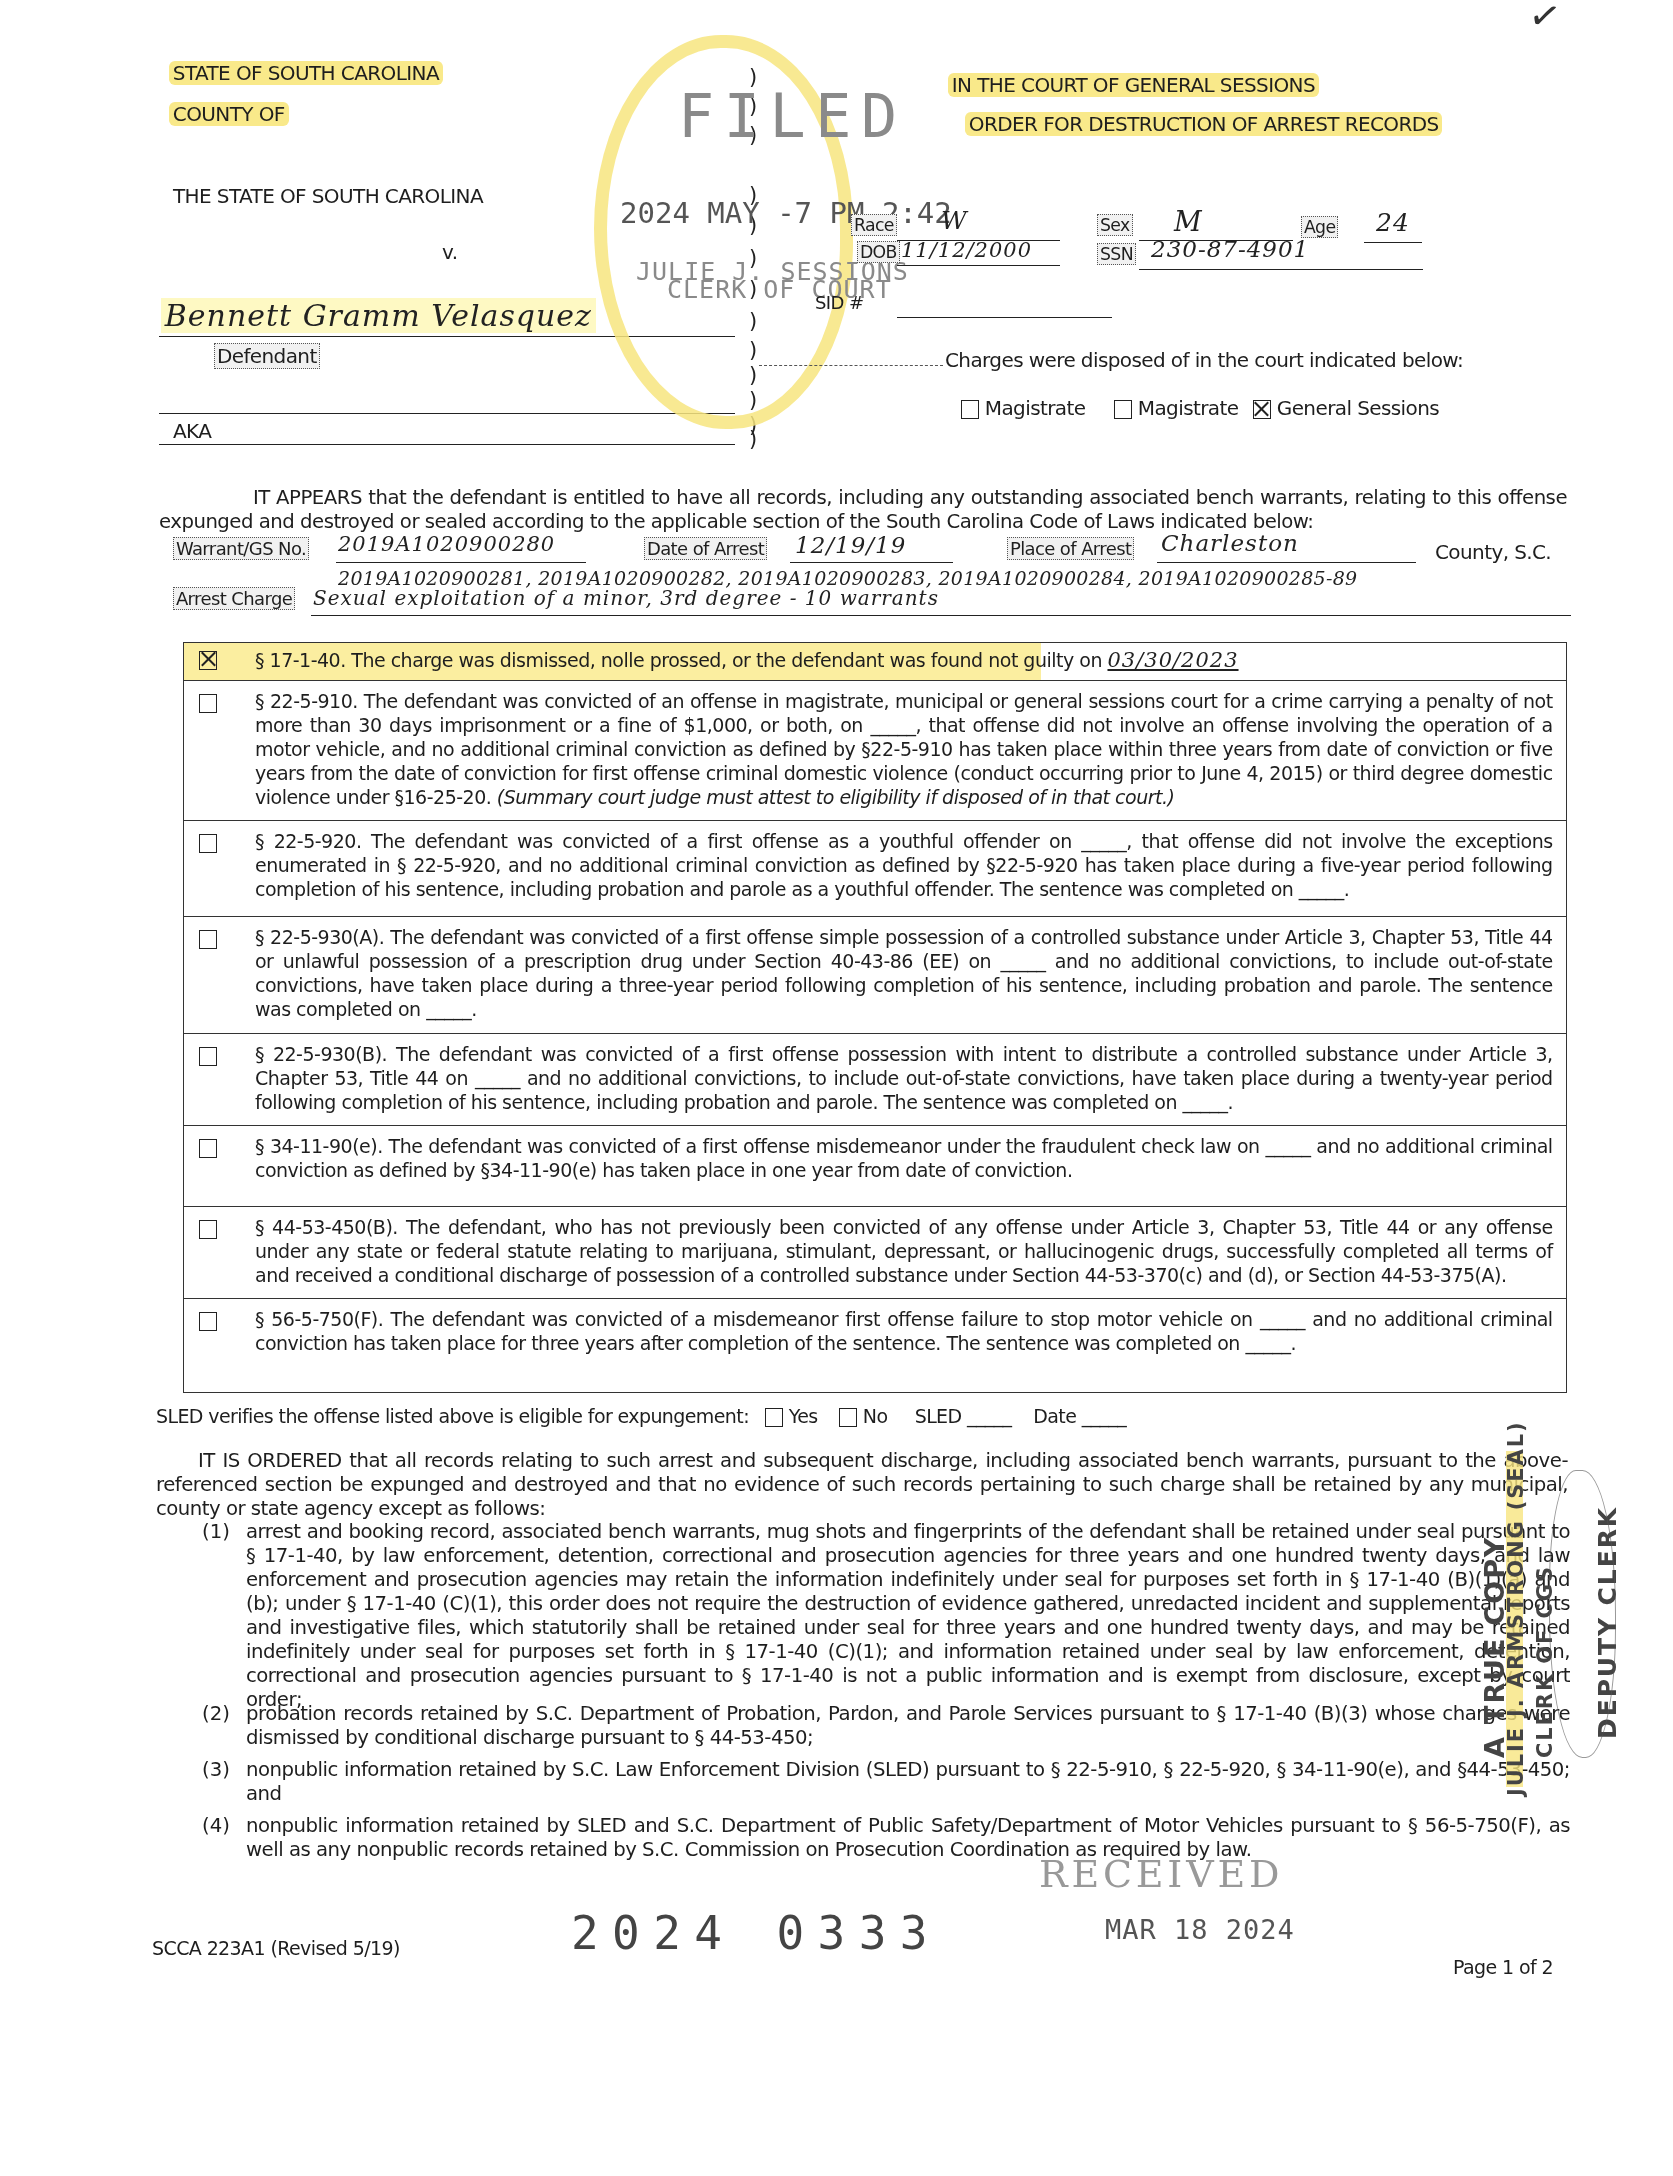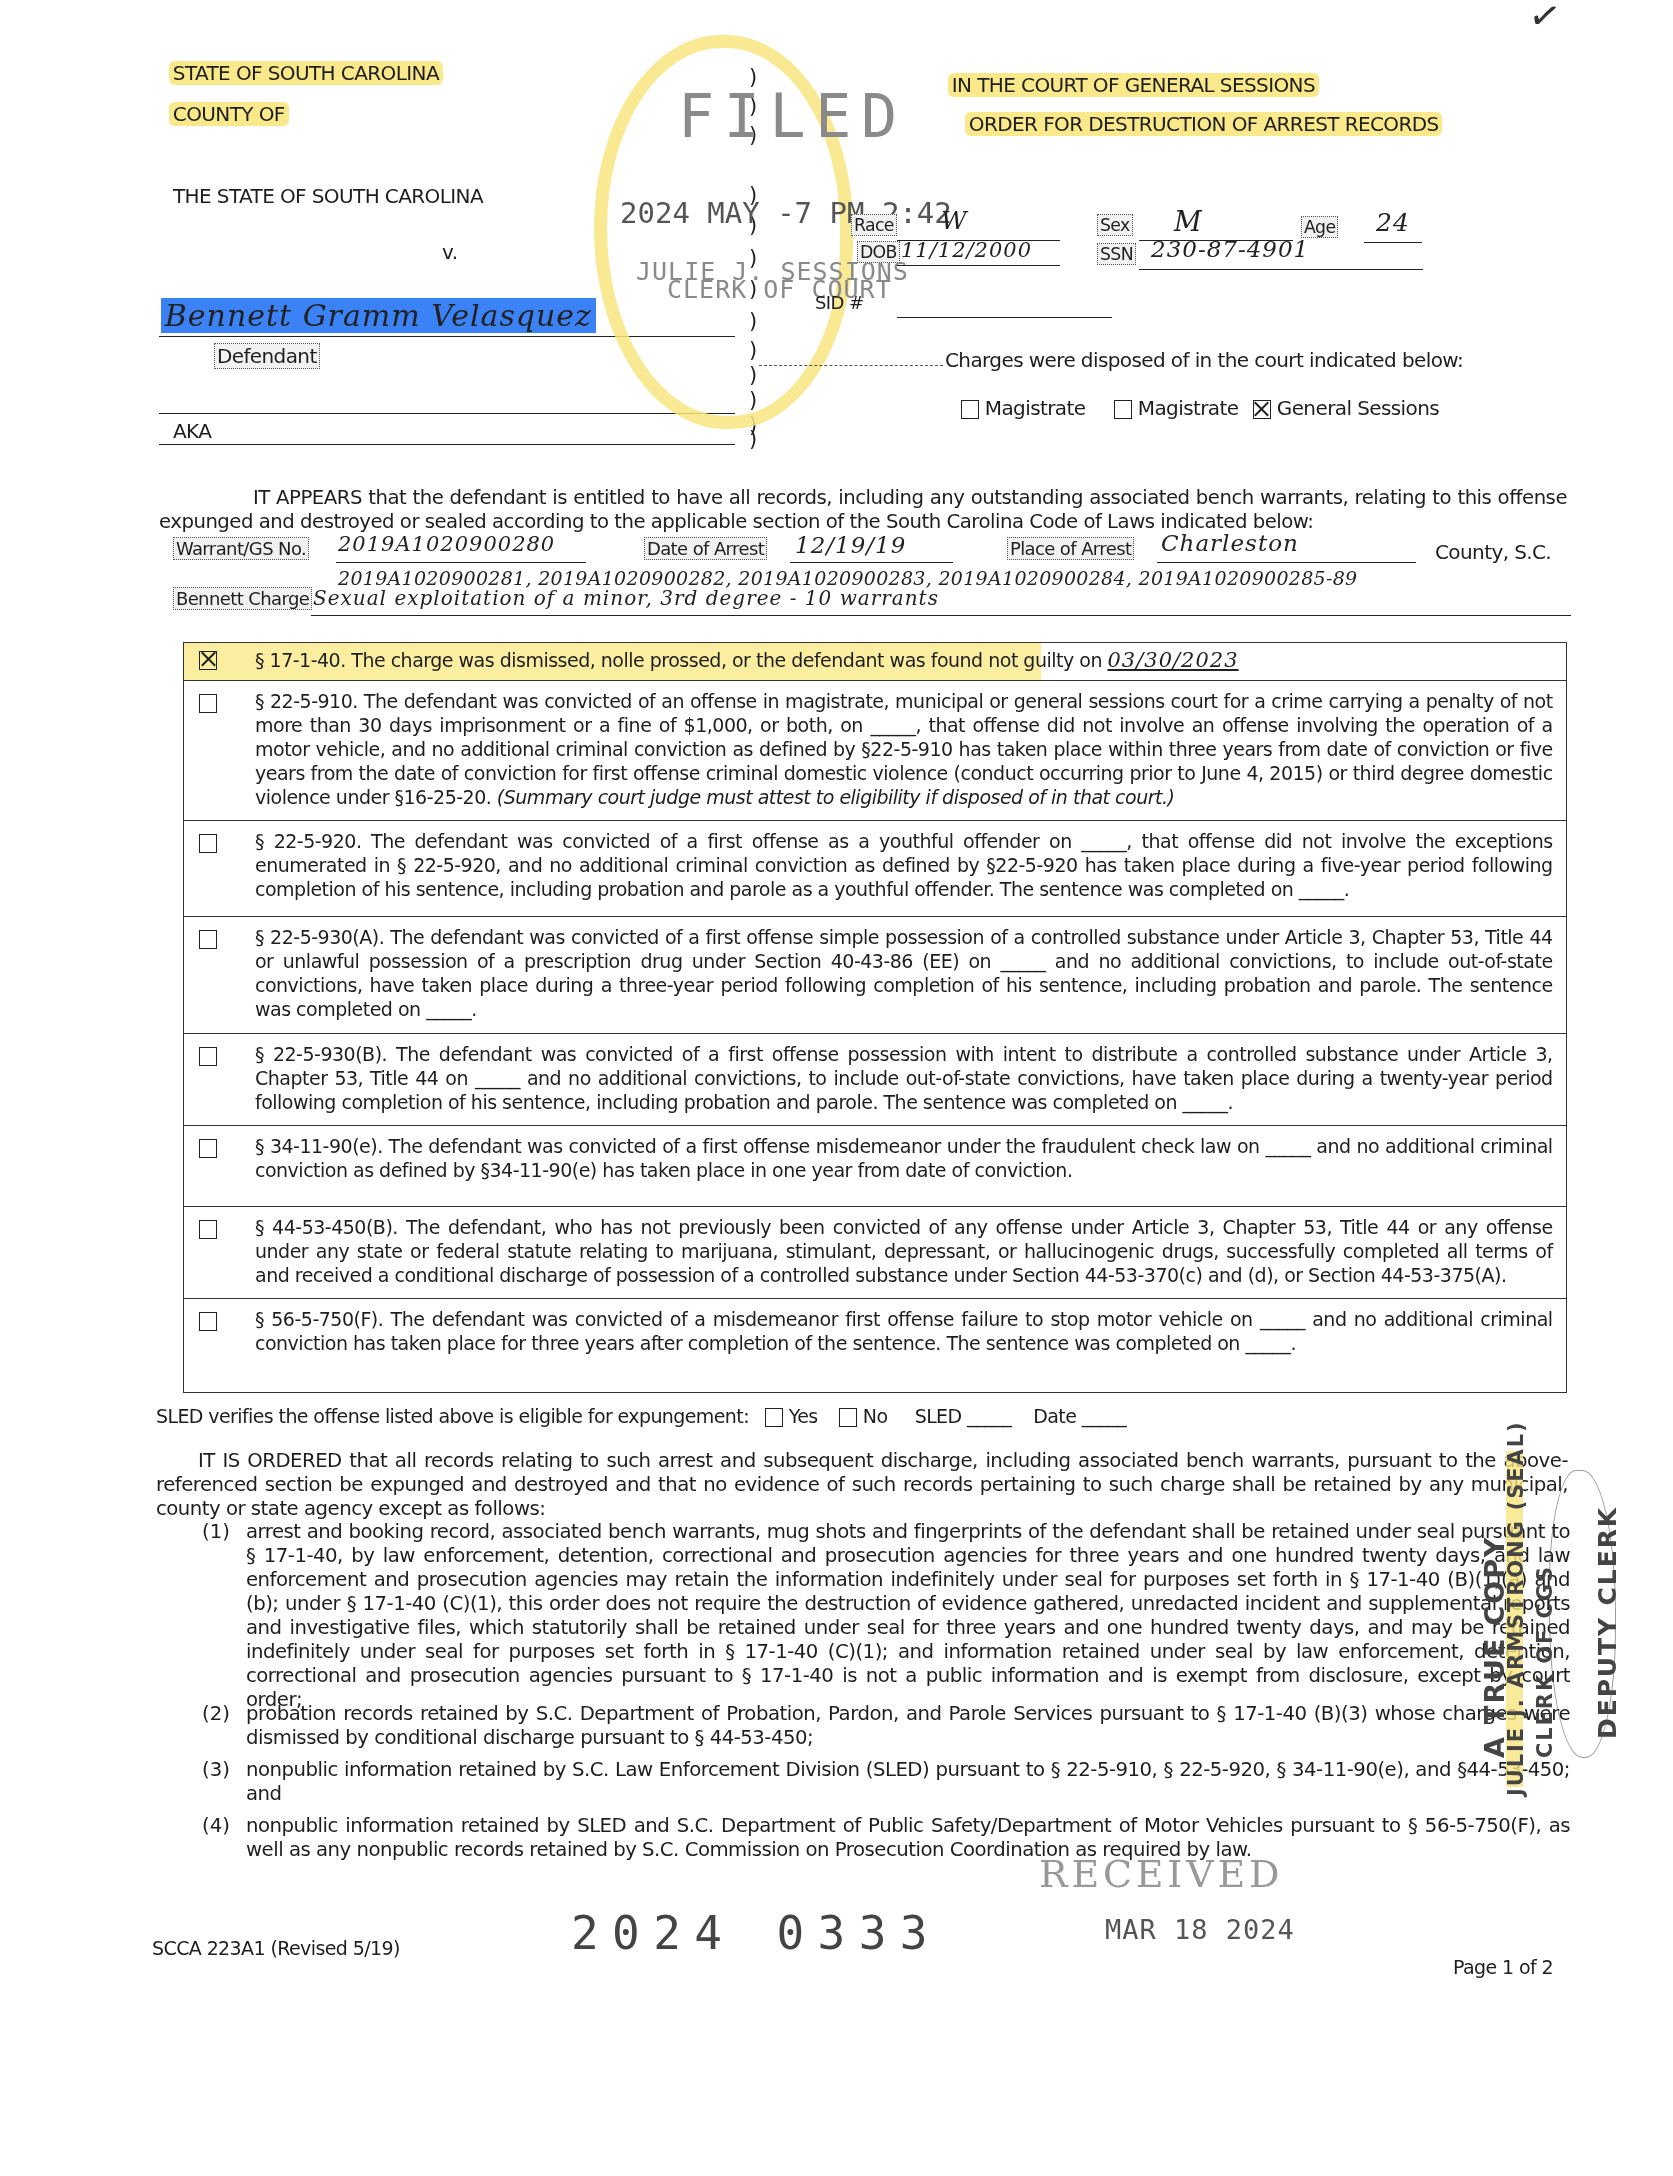--- a/index.html
+++ b/index.html
@@ -31,21 +31,21 @@
 </head>
 <body>
 
 <div class="abs" style="left:1529px; top:-5.8px; font-size:38px; color:#333; transform:rotate(10deg);">✓</div>
 
 <div class="abs t" style="left:169px; top:61px;"><span class="hl">STATE OF SOUTH CAROLINA</span></div>
 <div class="abs t" style="left:169px; top:102px;"><span class="hl">COUNTY OF</span></div>
 <div class="abs t" style="left:173px; top:184px;">THE STATE OF SOUTH CAROLINA</div>
 <div class="abs t" style="left:442px; top:240px;">v.</div>
 
-<div class="abs hand" style="left:161px; top:298px; font-size:30px;"><span style="background:#3b82f6; padding:0 3.8px;">Bennett Gramm Velasquez</span></div>
+<div class="abs hand" style="left:161px; top:298px; font-size:30px;"><span style="background:#fef9c3; padding:0 3.8px;">Bennett Gramm Velasquez</span></div>
 <div class="line" style="left:159px; top:336px; width:576px;"></div>
 <div class="abs t" style="left:173px; top:344px;margin-left:41px;"><span class="label-box">Defendant</span></div>
 
 <div class="line" style="left:159px; top:413px; width:576px;"></div>
 <div class="abs t" style="left:173px; top:419px;">AKA</div>
 <div class="line" style="left:159px; top:444px; width:576px;"></div>
 
 <div class="paren" style="left:749px; top:65px;">)</div>
 <div class="paren" style="left:749px; top:94px;">)</div>
 <div class="paren" style="left:749px; top:123px;">)</div>
@@ -108,21 +108,21 @@
 <div class="abs t" style="left:644px; top:538px; font-size:18px;"><span class="label-box">Date of Arrest</span></div>
 <div class="abs hand" style="left:795px; top:532px; font-size:23px;">12/19/19</div>
 <div class="line" style="left:790px; top:562px; width:163px;"></div>
 
 <div class="abs t" style="left:1007px; top:538px; font-size:18px;"><span class="label-box">Place of Arrest</span></div>
 <div class="abs hand" style="left:1161px; top:530px; font-size:23px;">Charleston</div>
 <div class="line" style="left:1157px; top:562px; width:259px;"></div>
 <div class="abs t" style="left:1435px; top:540px;">County, S.C.</div>
 
 <div class="abs hand" style="left:338px; top:567px; font-size:19px; letter-spacing:0.3px;">2019A1020900281, 2019A1020900282, 2019A1020900283, 2019A1020900284, 2019A1020900285-89</div>
-<div class="abs t" style="left:173px; top:588px; font-size:18px;"><span class="label-box">Bennett Charge</span></div>
+<div class="abs t" style="left:173px; top:588px; font-size:18px;"><span class="label-box">Arrest Charge</span></div>
 <div class="abs hand" style="left:313px; top:586px; font-size:20px;">Sexual exploitation of a minor, 3rd degree - 10 warrants</div>
 <div class="line" style="left:311px; top:615px; width:1260px;"></div>
 
 <div class="section-table">
   <div class="row" style="top:0; height:37px; background:linear-gradient(to right, #fbeea0 0 62%, transparent 62%);">
     <span class="box checked cb" style="top:7.7px;"></span>
     <div class="txt" style="top:4.8px; white-space:nowrap;"><span>§ 17-1-40.</span> <span>The charge was dismissed, nolle prossed, or the defendant was found not guilty on</span> <span class="hand" style="text-decoration:underline; font-size:21px;">03/30/2023</span></div>
   </div>
   <div class="row" style="top:37px; height:140px;">
     <span class="box cb"></span>

